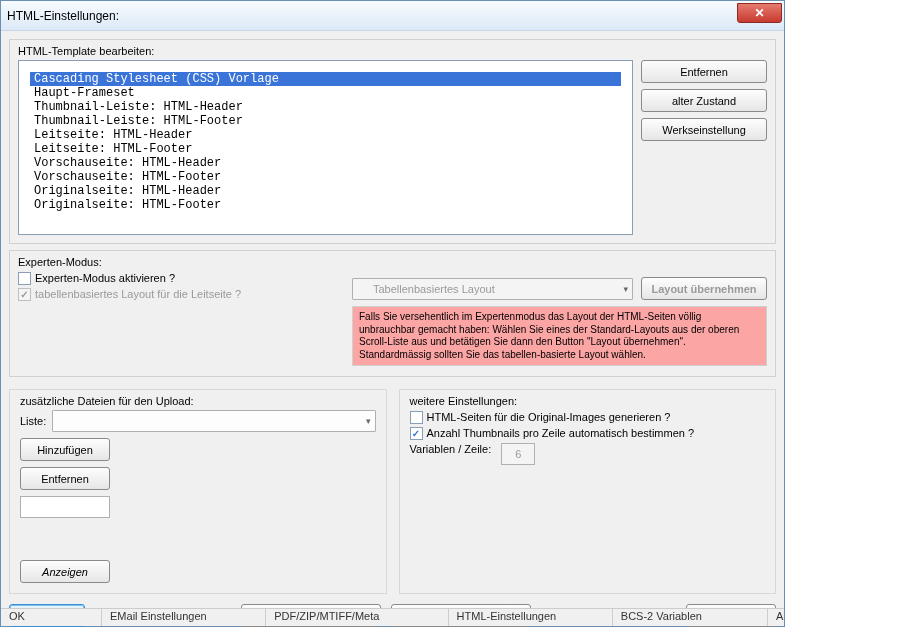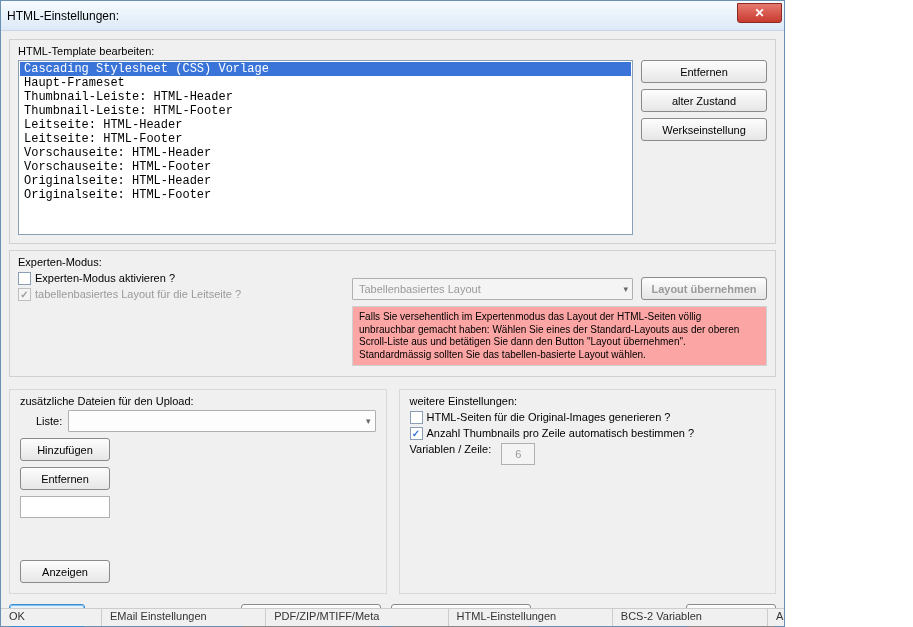--- a/index.html
+++ b/index.html
@@ -72,21 +72,21 @@
     gap: 8px;
   }
   .listbox {
     flex: 1;
     background: #fff;
     border: 1px solid #8a9fb5;
     height: 175px;
     overflow-y: auto;
     font-family: "Courier New", monospace;
     font-size: 12px;
-    padding: 1px;
+    padding: 11px;
   }
   .listbox .item {
     padding: 0 4px;
     white-space: pre;
   }
   .listbox .item.selected {
     background: #3a74d8;
     color: #fff;
   }
   .side-buttons {
@@ -145,21 +145,21 @@
   .chk.disabled { background: #f4f4f4; border-color:#bfbfbf; }
   .chk.checked::after { content: "✓"; color: #3a74d8; font-weight: bold; }
   .chk.disabled.checked::after { color: #9a9a9a; }
   .combo {
     height: 22px;
     background: #fdfdfd;
     border: 1px solid #b0b0b0;
     border-radius: 1px;
     display: flex;
     align-items: center;
-    padding: 0 6px;
+    padding: 0 20px;
     position: relative;
     color: #888;
   }
   .combo.disabled { background:#f4f4f4; color:#9a9a9a; }
   .combo .arrow {
     position: absolute;
     right: 4px;
     top: 50%;
     transform: translateY(-50%);
     font-size: 9px;
@@ -208,21 +208,21 @@
     height: 22px;
     width: 34px;
     border: 1px solid #b0b0b0;
     background: #f4f4f4;
     color:#9a9a9a;
     text-align:center;
     display:inline-flex;
     align-items:center;
     justify-content:center;
   }
-  .liste-row { display:flex; align-items:center; gap:6px; margin-bottom:6px;margin-left:16px;}
+  .liste-row { display:flex; align-items:center; gap:6px; margin-bottom:6px;}
   .liste-combo { flex:1; }
   .bottom-bar {
     display: flex;
     gap: 10px;
     align-items: center;
     padding-top: 4px;
   }
   .bottom-bar .spacer { flex:1; }
   .btn.primary {
     background: linear-gradient(#eaf4ff, #c9e3fb);
@@ -321,21 +321,21 @@
           <div class="combo liste-combo">
             <span class="arrow">▾</span>
           </div>
         </div>
         <div class="upload-body">
           <div class="upload-left">
             <div class="btn" style="width:90px;">Hinzufügen</div>
             <div class="btn" style="width:90px;">Entfernen</div>
             <div class="small-input"></div>
             <div style="flex:1;"></div>
-            <div class="btn" style="width:90px; margin-top:30px;">Anzeigen</div>
+            <div class="btn" style="width:90px; margin-top:30px;font-style:italic;">Anzeigen</div>
           </div>
           <div style="flex:1;"></div>
         </div>
       </div>
 
       <div class="settings-panel">
         <div class="grouplabel">weitere Einstellungen:</div>
         <div class="checkbox-row">
           <span class="chk"></span>
           <span>HTML-Seiten für die Original-Images generieren ?</span>

